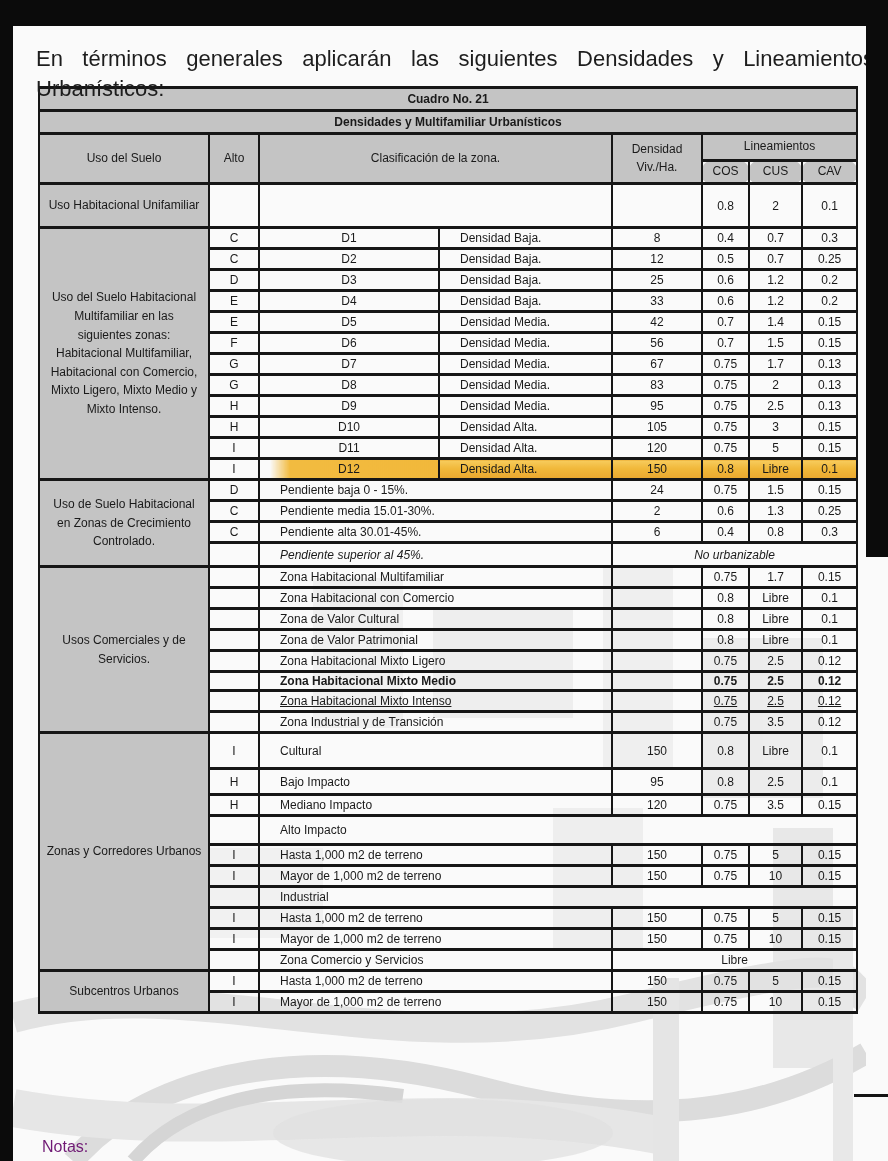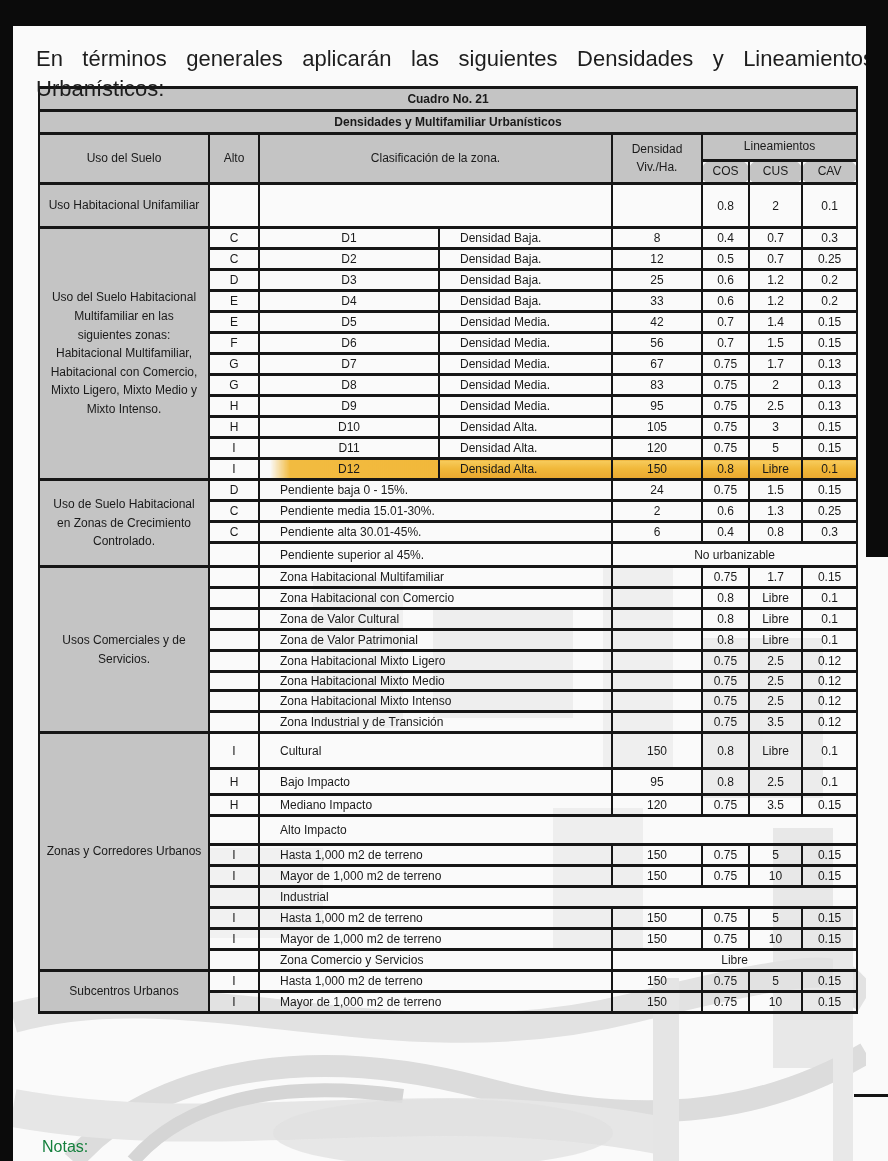--- a/index.html
+++ b/index.html
@@ -24,21 +24,21 @@
   .t-head{background:#c4c4c4;font-size:12px;line-height:1.45;}
   .sec-label{background:#c4c4c4;text-align:left;padding:2px 6px !important;
              line-height:1.55;vertical-align:middle;}
   td.left{text-align:left !important;padding:1px 20px !important;}
   thead tr.hr1 td{height:20px;}
   thead tr.hr2 td{height:24px;}
   thead tr.hr3 td{height:20px;border-radius:9px;}
   .hl{background:linear-gradient(180deg,#f7cc5d 0%,#f1b83a 45%,#eaa830 100%);}
   .hl-first{background:
      linear-gradient(90deg,rgba(241,184,58,0) 0px,rgba(241,184,58,0) 10px,#f2bb40 30px,#f1b83a 100%);}
-  .notas{position:absolute;left:42px;top:1138px;font-size:16px;color:#15803d;z-index:2;}
+  .notas{position:absolute;left:42px;top:1138px;font-size:16px;color:#701a75;z-index:2;}
 </style>
 </head>
 <body>
 
 <div class="canvas">
 
   <svg class="wm" width="853" height="613" viewBox="0 0 853 613" aria-hidden="true">
     <g opacity="0.85">
       <rect x="300" y="30" width="90" height="150" fill="#efefef"></rect>
       <rect x="420" y="60" width="140" height="110" fill="#ececec"></rect>
@@ -230,21 +230,21 @@
           <td>0.25</td>
         </tr>
         <tr style="height: 21px;">
           <td>C</td>
           <td colspan="2" class="left">Pendiente alta 30.01-45%.</td>
           <td>6</td>
           <td>0.4</td>
           <td>0.8</td>
           <td>0.3</td>
         </tr>
-        <tr style="height: 24px;">
+        <tr style="height: 24px; font-style: italic;">
           <td></td>
           <td colspan="2" class="left">Pendiente superior al 45%.</td>
           <td colspan="4">No urbanizable</td>
         </tr>
         <tr style="height: 21px;">
           <td rowspan="8" class="sec-label">Usos Comerciales y de Servicios.</td>
           <td></td>
           <td colspan="2" class="left">Zona Habitacional Multifamiliar</td>
           <td></td>
           <td>0.75</td>
@@ -276,29 +276,29 @@
           <td>0.1</td>
         </tr>
         <tr style="height: 21px;">
           <td></td>
           <td colspan="2" class="left">Zona Habitacional Mixto Ligero</td>
           <td></td>
           <td>0.75</td>
           <td>2.5</td>
           <td>0.12</td>
         </tr>
-        <tr style="height: 16px;">
+        <tr style="height: 16px; font-weight: bold;">
           <td></td>
           <td colspan="2" class="left">Zona Habitacional Mixto Medio</td>
           <td></td>
           <td>0.75</td>
           <td>2.5</td>
           <td>0.12</td>
         </tr>
-        <tr style="height: 21px;">
+        <tr style="height: 21px; text-decoration: underline;">
           <td></td>
           <td colspan="2" class="left">Zona Habitacional Mixto Intenso</td>
           <td></td>
           <td>0.75</td>
           <td>2.5</td>
           <td>0.12</td>
         </tr>
         <tr style="height: 21px; margin-left: 36px;">
           <td></td>
           <td colspan="2" class="left">Zona Industrial y de Transición</td>

